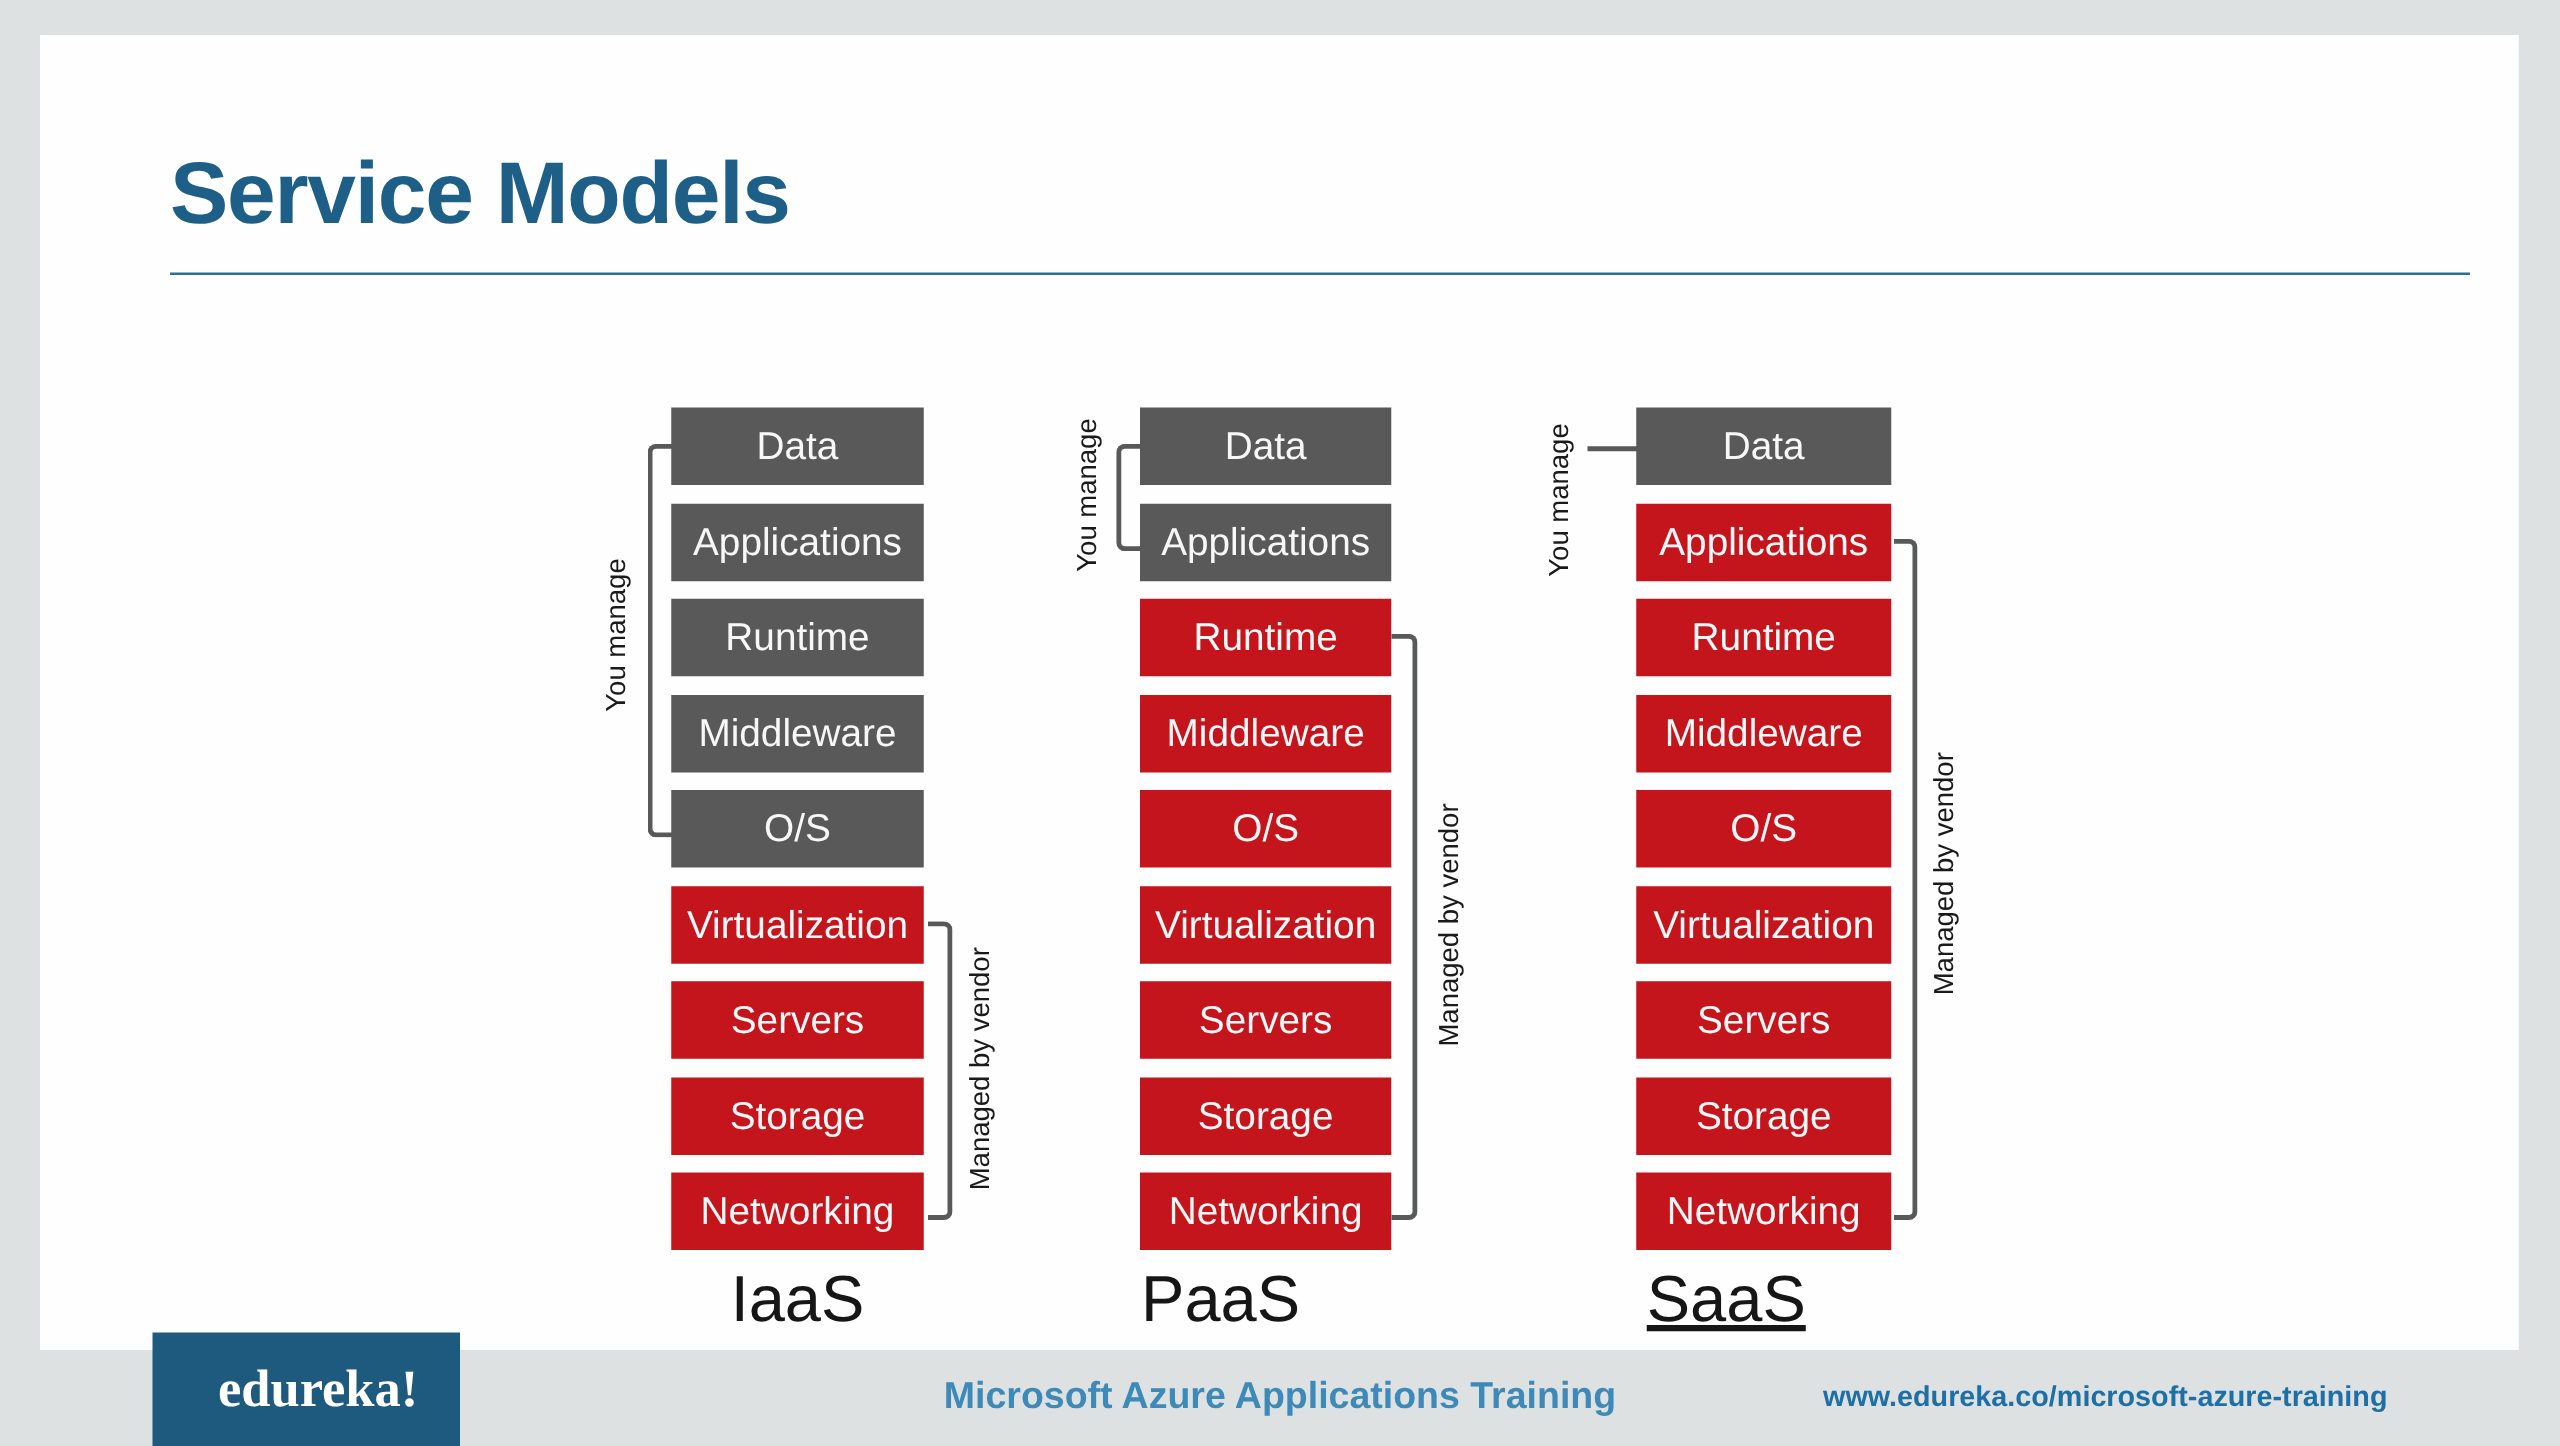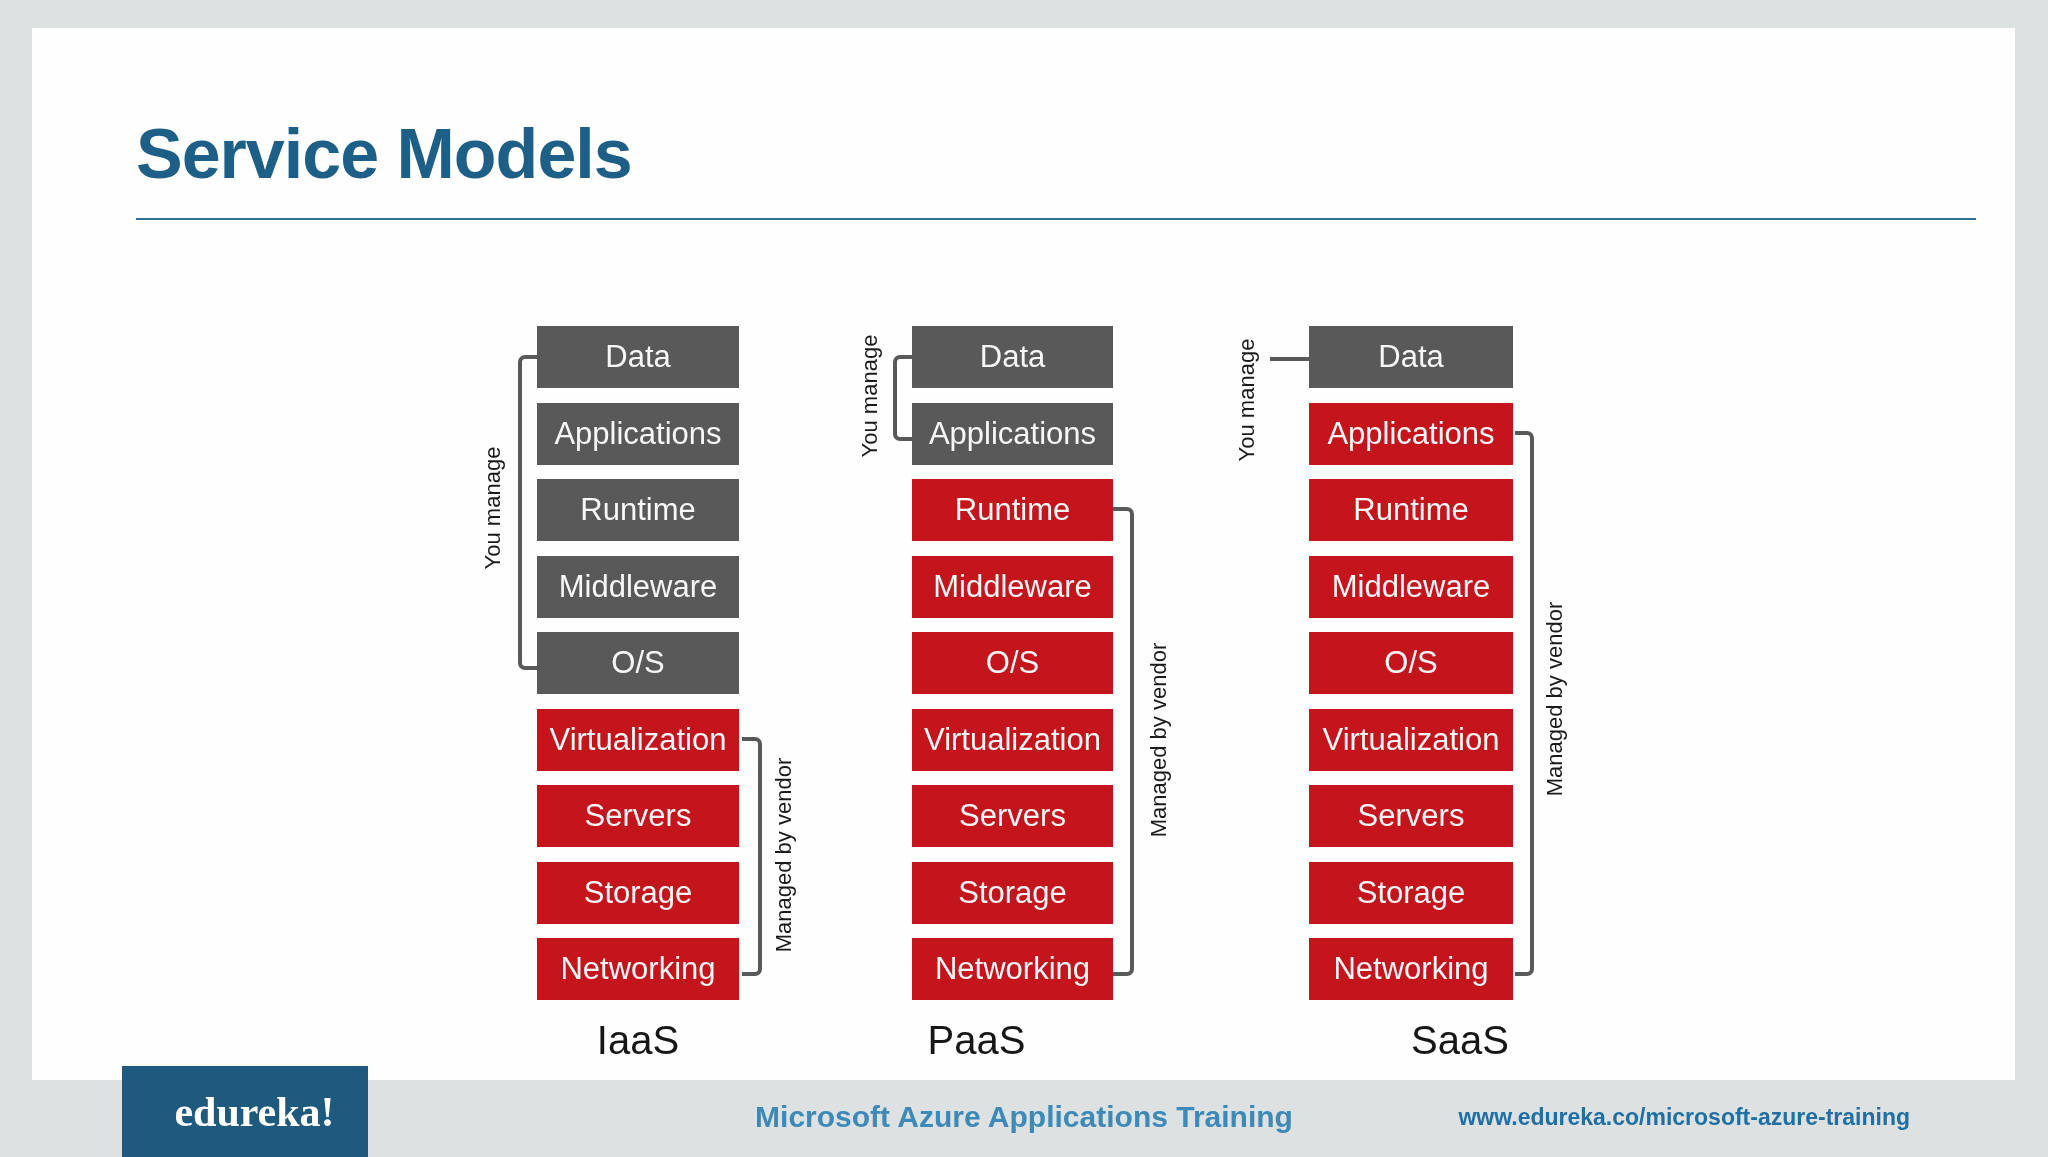--- a/index.html
+++ b/index.html
@@ -50,25 +50,25 @@
   }
   #vl-iaas-you{left:351px;top:466px;width:220px;}
   #vl-iaas-vendor{left:592px;top:813px;width:320px;}
   #vl-paas-you{left:728px;top:354px;width:220px;}
   #vl-paas-vendor{left:967px;top:698px;width:320px;}
   #vl-saas-you{left:1105px;top:358px;width:220px;}
   #vl-saas-vendor{left:1363px;top:657px;width:320px;}
   
   .colname{
     position:absolute;top:988px;height:48px;line-height:48px;text-align:center;
-    font-size:40px;color:#161616;
+    font-size:52px;color:#161616;
   }
   #cn-iaas{left:505px;width:202px;}
   #cn-paas{left:844px;width:201px;}
-  #cn-saas{left:1326px;width:204px;}
+  #cn-saas{left:1247px;width:204px;text-decoration:underline;}
   
   .logo{
     position:absolute;left:122px;top:1066px;width:246px;height:91px;
     background:#1d5a7d;display:flex;align-items:center;justify-content:center;
   }
   .logo span{
     color:#ffffff;font-family:"Liberation Serif",serif;font-weight:bold;font-size:42px;margin-left:19px;
   }
   .footer-course{
     position:absolute;left:512px;top:1100px;width:1024px;text-align:center;

